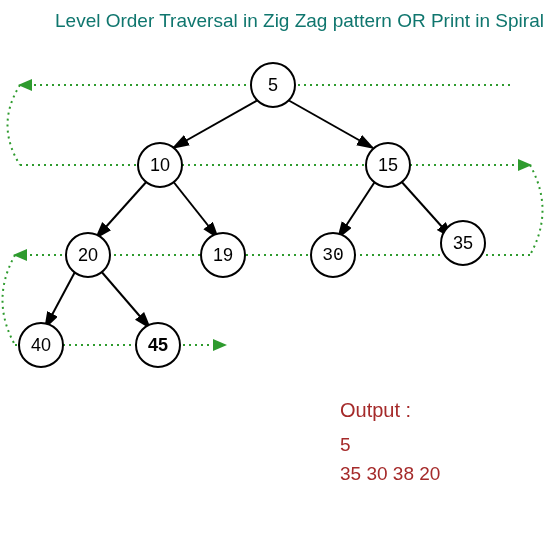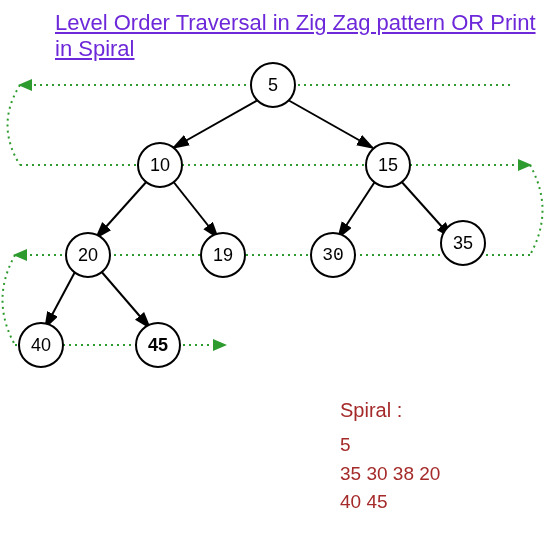--- a/index.html
+++ b/index.html
@@ -8,23 +8,22 @@
     width: 550px;
     height: 550px;
     background: #fff;
     font-family: Arial, sans-serif;
     position: relative;
   }
   .title {
     position: absolute;
     top: 10px;
     left: 55px;
-    font-size: 22px;
-    color: #6d28d9;
-    text-decoration: underline;
+    font-size: 19px;
+    color: #0f766e;
   }
   .node {
     position: absolute;
     width: 46px;
     height: 46px;
     border: 2px solid #000;
     border-radius: 50%;
     display: flex;
     align-items: center;
     justify-content: center;
@@ -117,17 +116,16 @@
 <div class="node" style="left:137px; top:142px;">10</div>
 <div class="node" style="left:365px; top:142px;">15</div>
 <div class="node" style="left:65px;  top:232px;">20</div>
 <div class="node" style="left:200px; top:232px;">19</div>
 <div class="node" style="left:310px; top:232px;font-family:Liberation Mono, monospace;">30</div>
 <div class="node" style="left:440px; top:220px;">35</div>
 <div class="node" style="left:18px;  top:322px;">40</div>
 <div class="node" style="left:135px; top:322px;font-weight:bold;">45</div>
 
 <div class="output-block">
-  <div class="output-title">Spiral :</div>
+  <div class="output-title">Output :</div>
   <div>5</div>
   <div>35 30 38 20</div>
-  <div>40 45</div>
 </div>
 
 </body></html>

